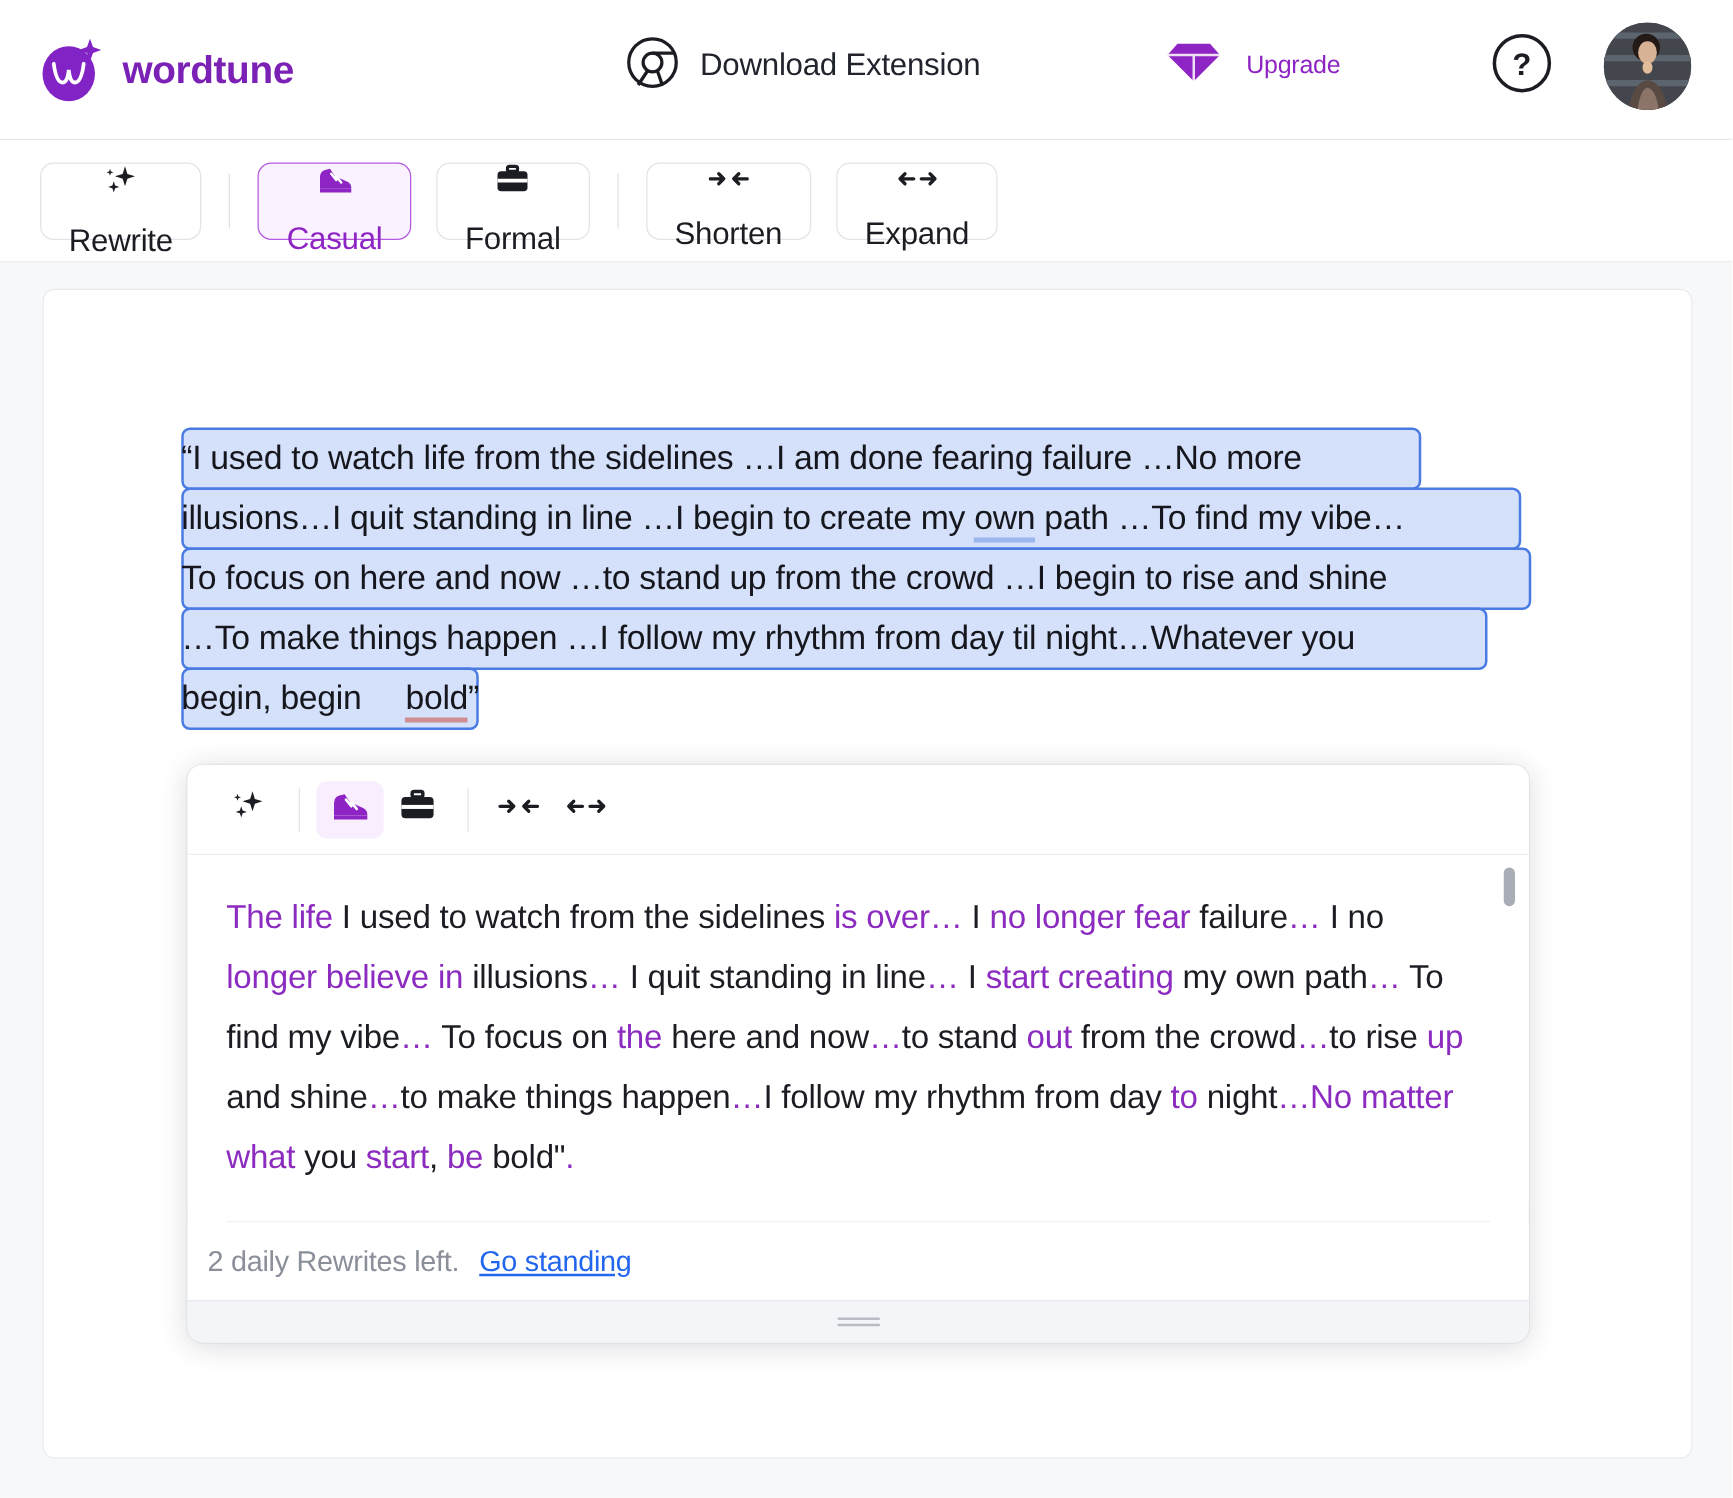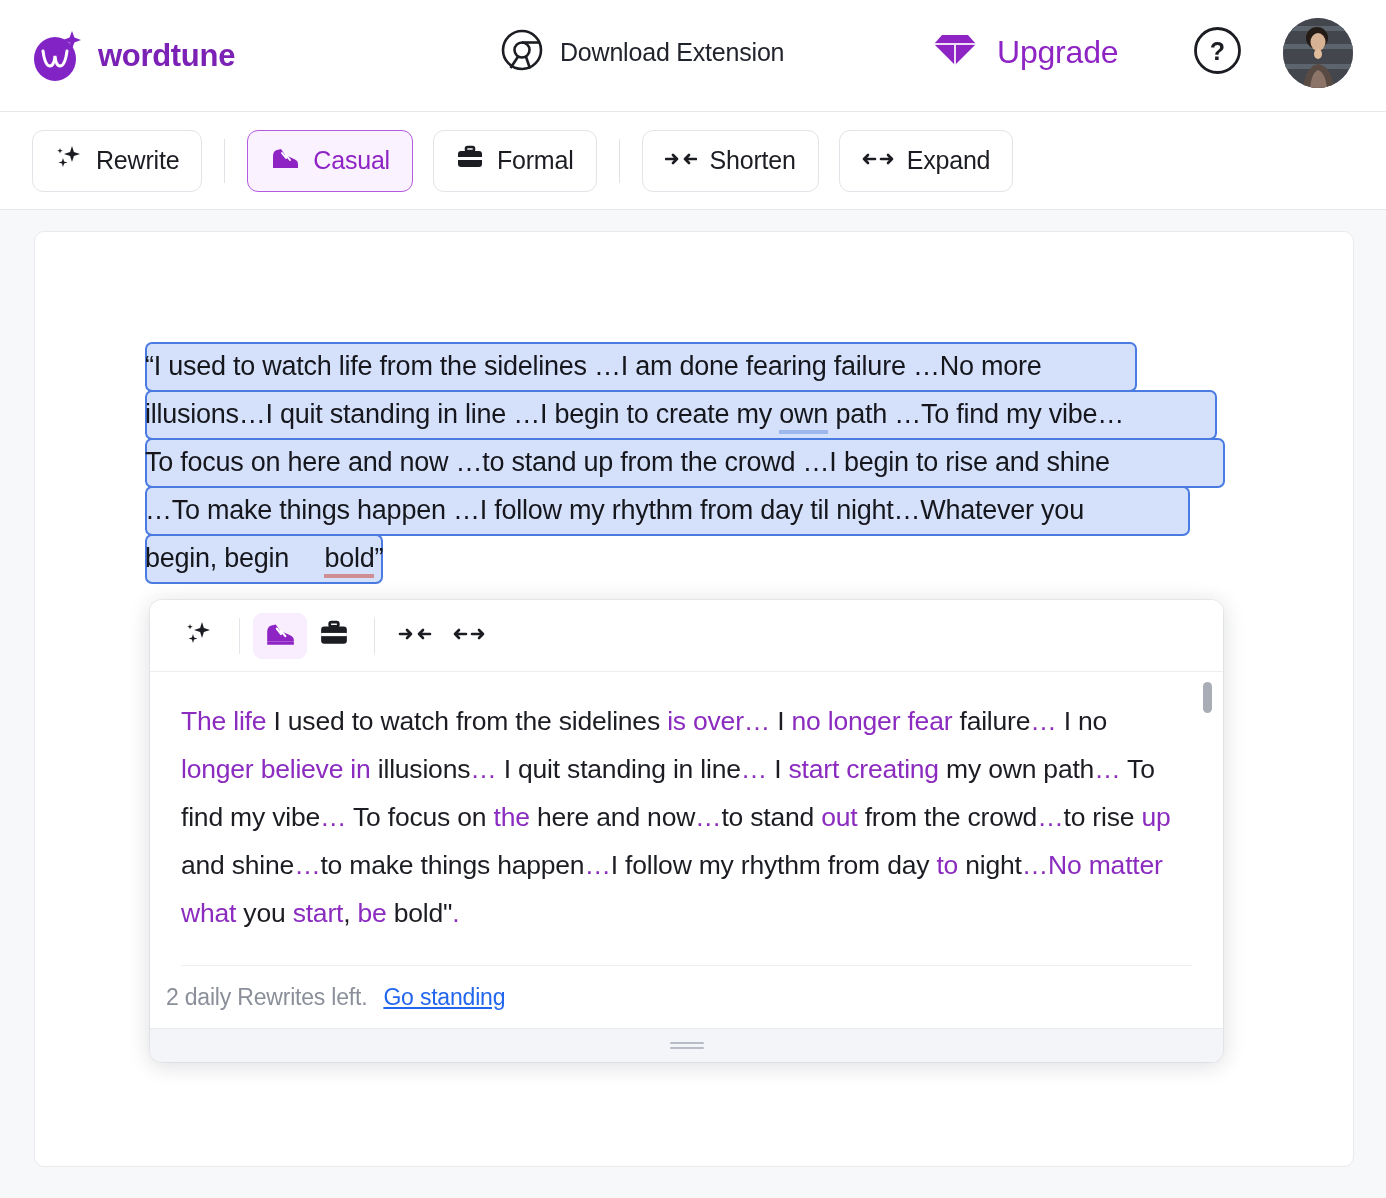--- a/index.html
+++ b/index.html
@@ -26,21 +26,21 @@
   }
   .hdr-center {
     position: absolute; left: 500px; top: 0; height: 104px;
     display: flex; align-items: center; gap: 16px; cursor: pointer;
   }
   .hdr-center .label { font-size: 25px; color: #21242c; letter-spacing: -0.2px; }
   .hdr-upgrade {
     position: absolute; left: 932px; top: 0; height: 104px;
     display: flex; align-items: center; gap: 19px; cursor: pointer;
   }
-  .hdr-upgrade .label { font-size: 32px; color: #8e24c4; letter-spacing: -0.2px; text-align: right; }
+  .hdr-upgrade .label { font-size: 20px; color: #8e24c4; letter-spacing: -0.2px; text-align: right; }
   .hdr-help {
     position: absolute; left: 1193px; top: 26px;
     width: 49px; height: 49px; cursor: pointer;
   }
   .avatar {
     position: absolute; left: 1283px; top: 18px;
     width: 70px; height: 70px; border-radius: 50%;
     overflow: hidden; cursor: pointer; background: #6a6f78;
   }
 
@@ -58,20 +58,21 @@
     border: 1px solid #e3e4e9;
     border-radius: 11px;
     background: #fff;
     display: flex; align-items: center; gap: 13px;
     padding: 0 22px;
     font-size: 25px;
     color: #1b1d23;
     cursor: pointer;
     letter-spacing: -0.2px;
     white-space: nowrap;
+    flex-direction: column;
   }
   .tbtn.active {
     border-color: #b45ae0;
     background: #fbf2ff;
     color: #8e24c4;
   }
   .tsep {
     width: 1px; height: 44px; background: #e1e2e7; margin: 0 22px;
   }
   .tgap { width: 20px; }
@@ -116,21 +117,21 @@
   }
   .ul-red {
     border-bottom: 4px solid #cf8e92;
     padding-bottom: 1px;
     margin-left: 28px;
   }
 
   
   .popup {
     position: absolute;
-    left: 115px; top: 368px;
+    left: 115px; top: 380px;
     width: 1073px;
     background: #fff;
     border-radius: 12px;
     box-shadow: 0 3px 22px rgba(25,30,50,0.16), 0 0 0 1px rgba(20,25,45,0.05);
     overflow: hidden;
     z-index: 5;
   }
   .popup-toolbar {
     height: 72px;
     display: flex; align-items: center;

